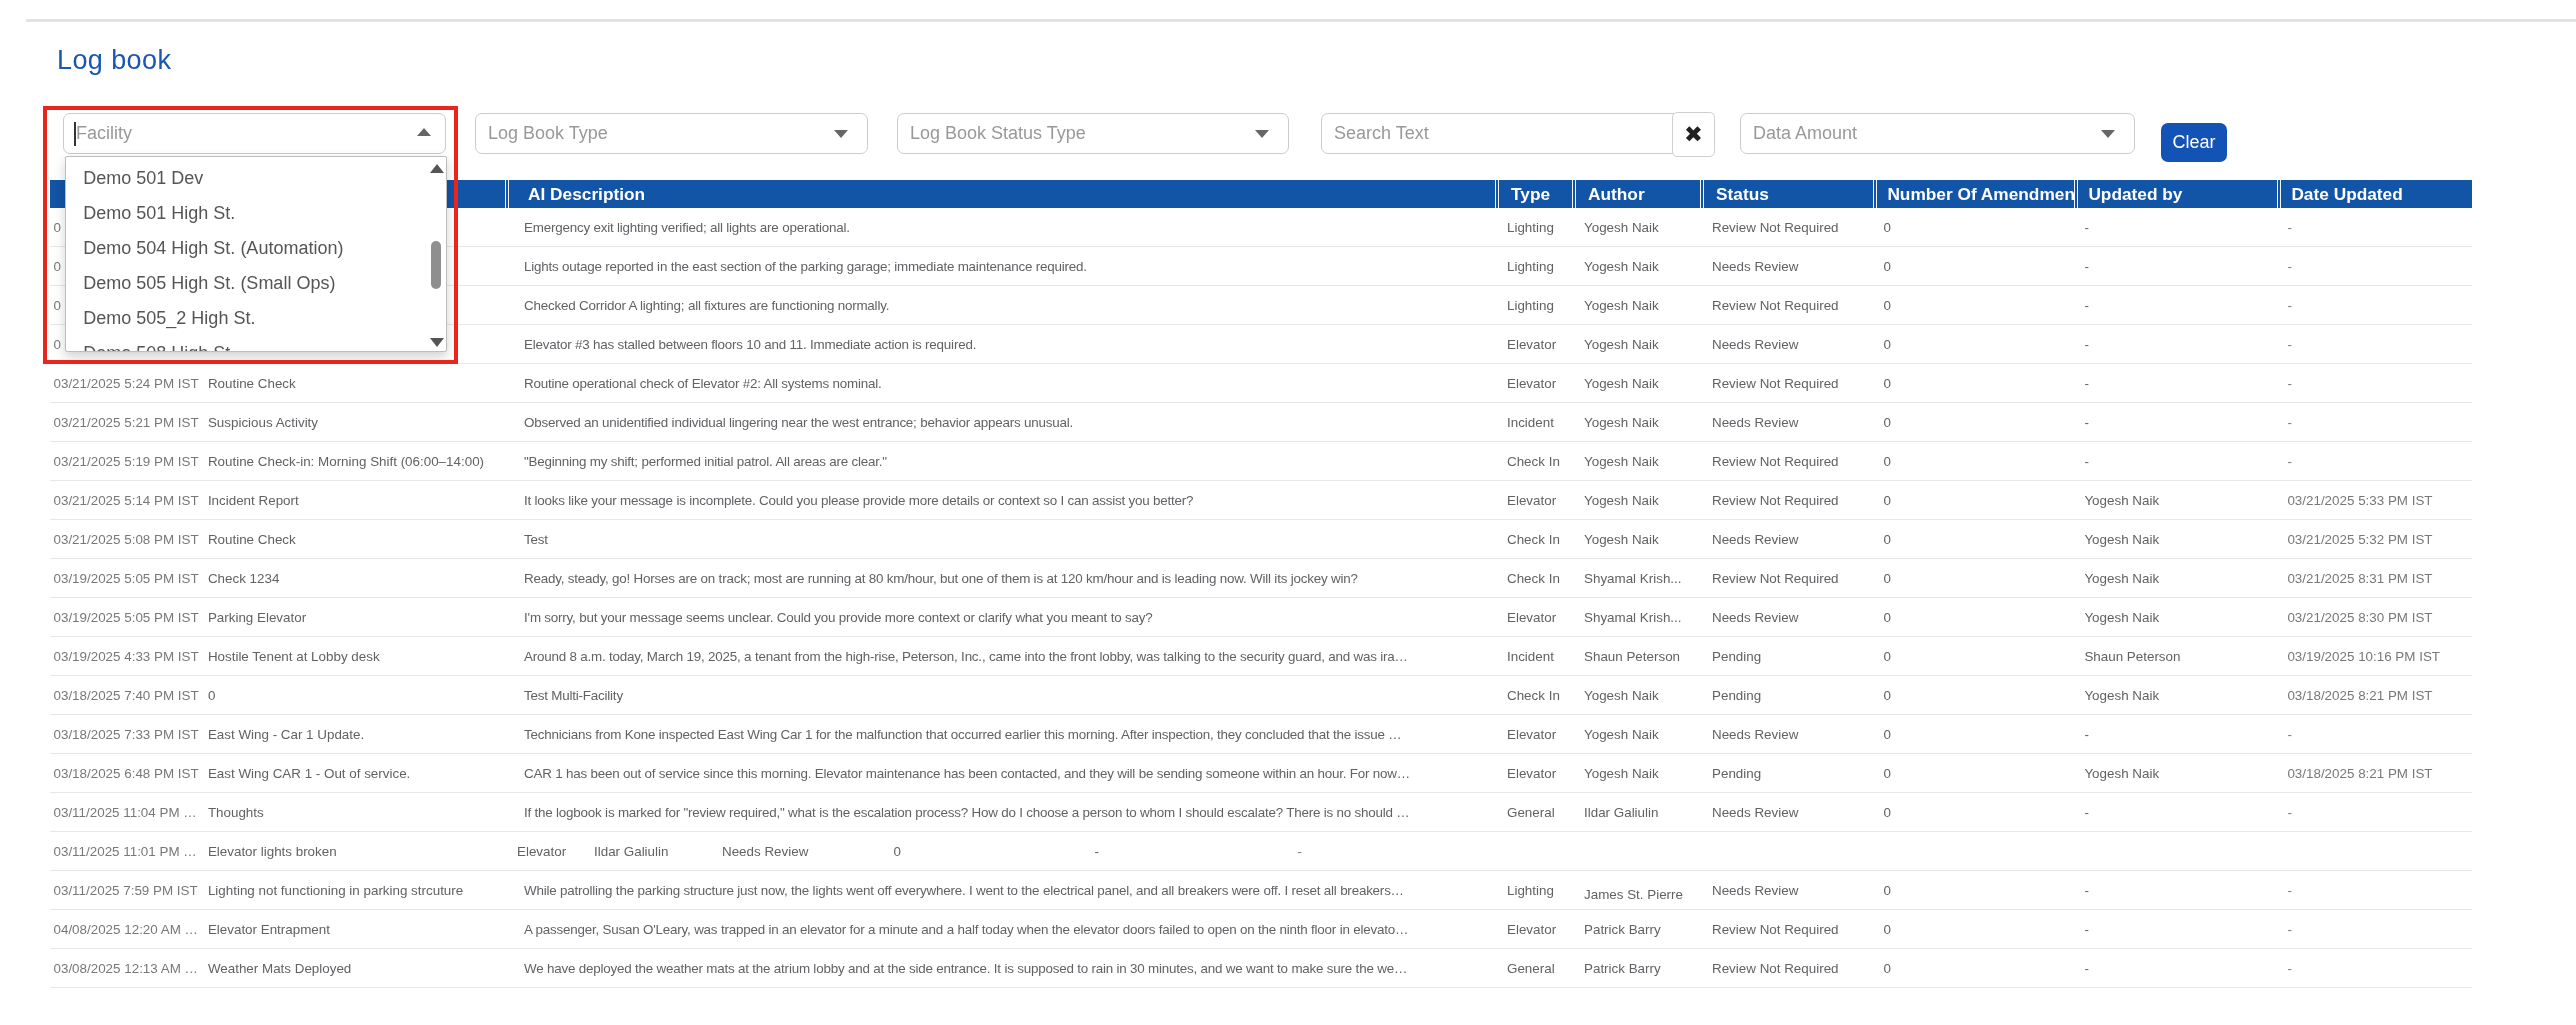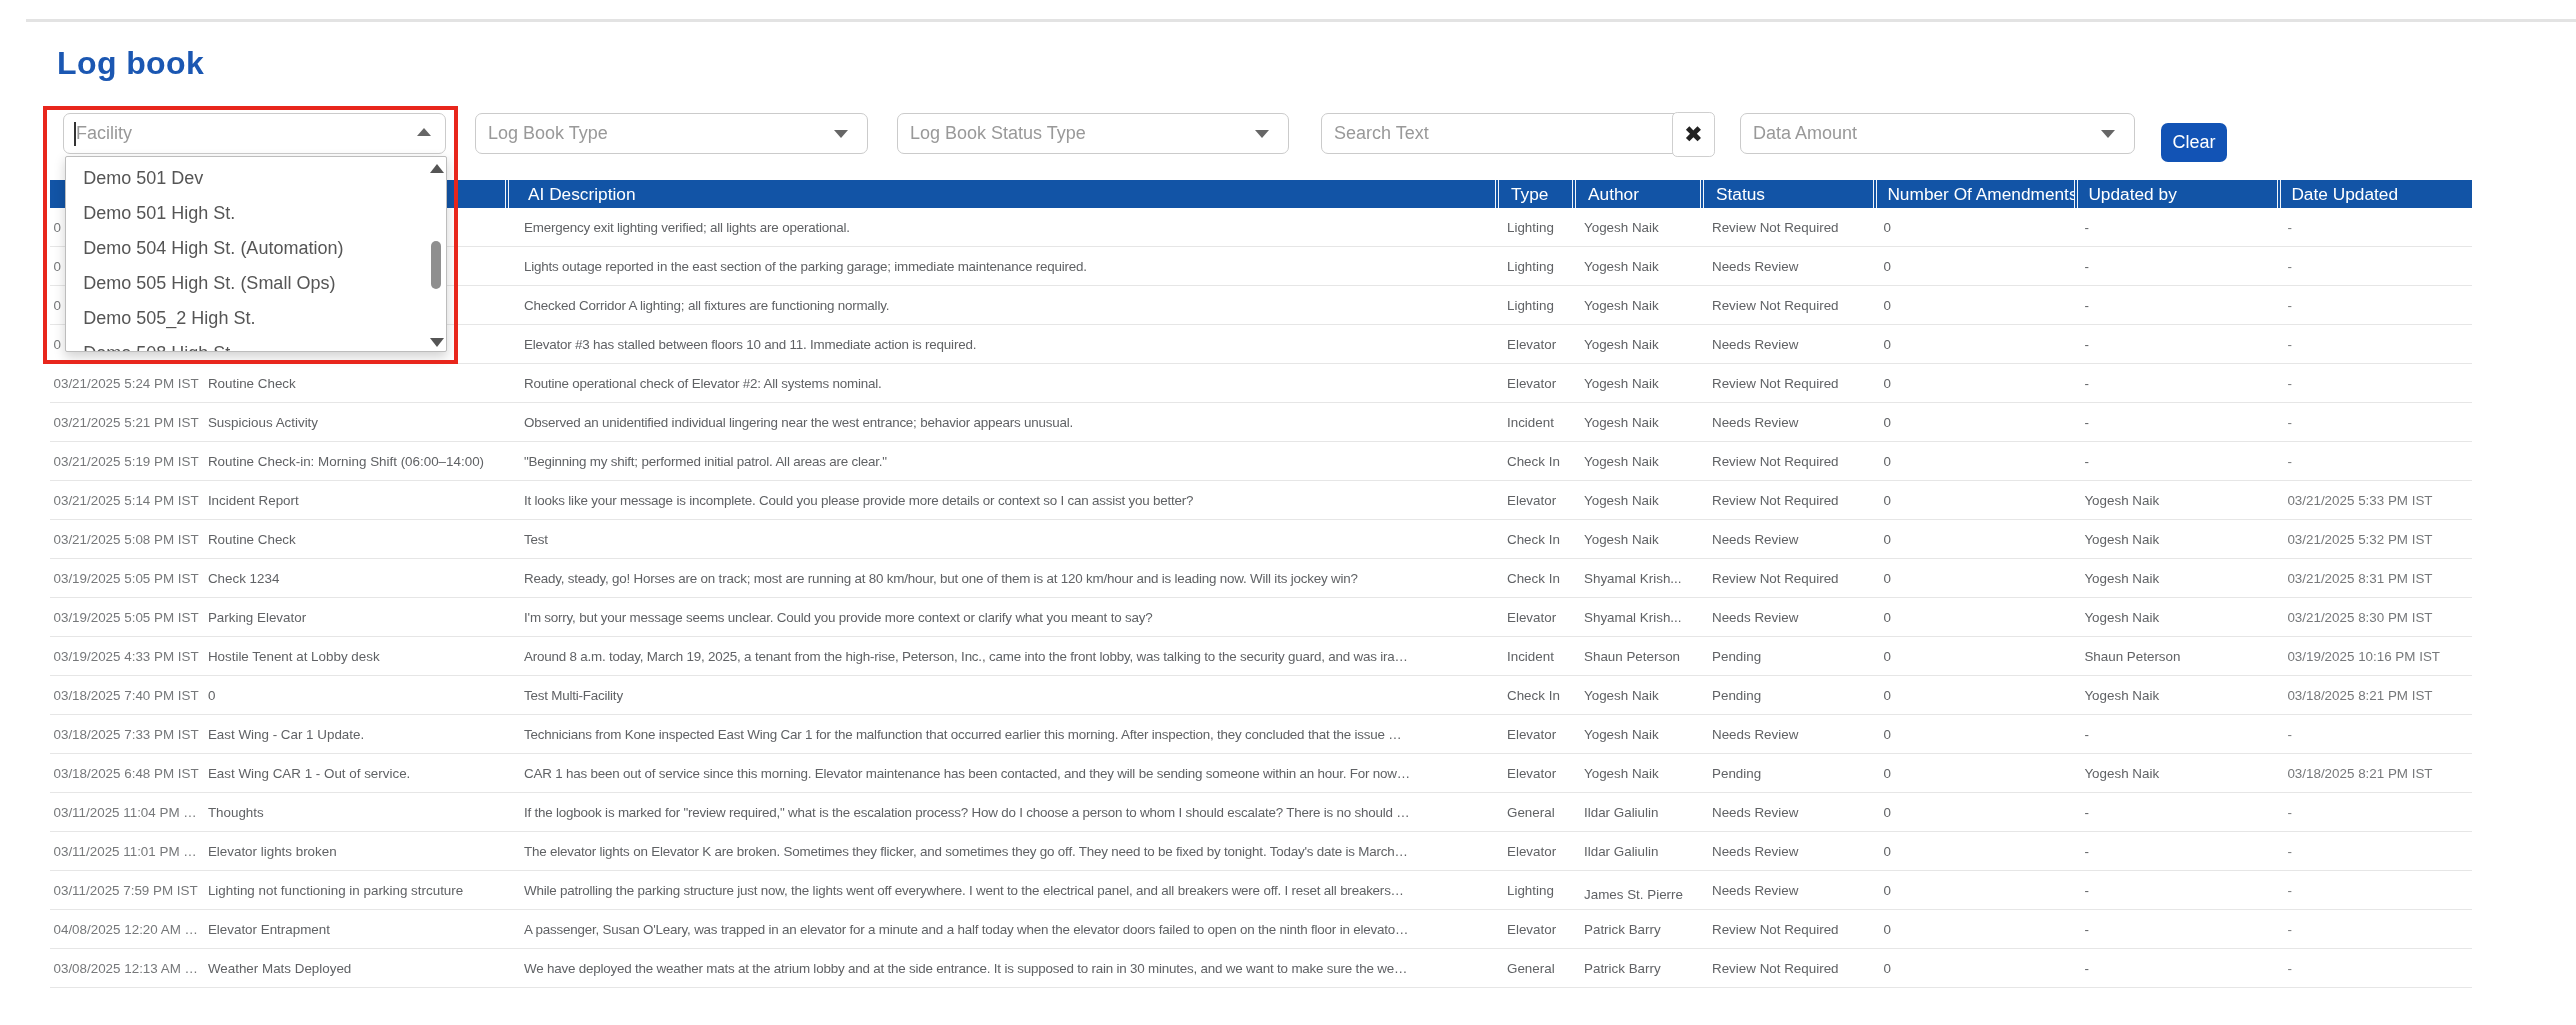--- a/index.html
+++ b/index.html
@@ -2,21 +2,21 @@
 <html style="font-size:14px"><head>
 <meta charset="utf-8">
 <style>
   * { margin:0; padding:0; box-sizing:border-box; }
   html,body { background:#fff; }
   body { font-family:"Liberation Sans","DejaVu Sans",sans-serif; }
   #app { position:relative; width:2576px; height:1025px; background:#fff; overflow:hidden; }
 
   .top-line { position:absolute; left:26px; top:19px; width:2550px; height:2.6px; background:#e3e3e3; }
 
-  .page-title { position:absolute; left:57px; top:45px; font-size:32px; font-weight:700; color:#1b57b2; letter-spacing:0.4px; }
+  .page-title { position:absolute; left:57px; top:45px; font-size:27px; font-weight:400; color:#1b57b2; letter-spacing:0.4px; }
 
   
   .filter-input { position:absolute; top:113px; height:41px; border:1.7px solid #cbcbcb; border-radius:7px;
                   background:#fff; font-size:18px; color:#0f172a; padding:0 38px 0 12px;
                   font-family:inherit; outline:none; }
   .filter-input::placeholder { color:#999; opacity:1; }
   .arrow-down { position:absolute; width:0; height:0; border-left:7px solid transparent; border-right:7px solid transparent;
                 border-top:8.6px solid #666; top:130px; }
   .arrow-up   { position:absolute; width:0; height:0; border-left:7px solid transparent; border-right:7px solid transparent;
                 border-bottom:8.6px solid #666; top:128px; }
@@ -32,21 +32,21 @@
                       display:flex; align-items:center; justify-content:center; cursor:pointer; }
 
   .clear-btn { position:absolute; left:2161px; top:123px; width:66px; height:39px; background:#1253b5; color:#fff;
                border:none; border-radius:7px; font-size:18px; font-family:inherit; cursor:pointer; }
 
   .caret-bar { position:absolute; left:74px; top:122px; width:1.7px; height:24px; background:#333; }
 
   
   .logtable { position:absolute; left:50px; top:180px; width:2422px; }
   .thead { display:flex; background:#1254a6; height:28px; align-items:center; }
-  .th { color:#fff; font-size:17.3px; font-weight:normal; white-space:nowrap; overflow:hidden; position:relative; height:100%;
+  .th { color:#fff; font-size:17.3px; font-weight:bold; white-space:nowrap; overflow:hidden; position:relative; height:100%;
         display:flex; align-items:center;text-align:center; }
   .th.sep { border-left:4.3px double rgba(255,255,255,.95); }
   .tbody .tr { display:flex; height:39px; border-bottom:0.9px solid #e6e6e6; align-items:center; background:#fff; }
   .td { font-size:13.4px; color:#606265; white-space:nowrap; overflow:hidden; text-overflow:ellipsis; }
   .td.date { color:#76787a; }
   .td.desc { letter-spacing:-0.2px; }
 
   
   .dropdown-panel { position:absolute; left:65px; top:156px; width:382px; height:196px; background:#fff;
                     border:0.9px solid #bdbdbd; border-radius:2px; box-shadow:0 4.3px 12px rgba(0,0,0,.18);
@@ -275,21 +275,20 @@
           <div class="td" style="width: 77px; padding-left: 12px; padding-right: 7px;">General</div>
           <div class="td" style="width: 128px; padding-left: 12px; padding-right: 7px;">Ildar Galiulin</div>
           <div class="td" style="width: 173px; padding-left: 12px; padding-right: 7px;">Needs Review</div>
           <div class="td" style="width: 201px; padding-left: 10.4px; padding-right: 7px;">0</div>
           <div class="td" style="width: 203px; padding-left: 10.4px; padding-right: 7px;">-</div>
           <div class="td date" style="width: 194px; padding-left: 10.4px; padding-right: 7px;">-</div>
         </div>
         <div class="tr">
           <div class="td date" style="width: 157px; padding-left: 3.5px; padding-right: 7px;">03/11/2025 11:01 PM IST</div>
           <div class="td title" style="width: 298px; padding-left: 0.9px; padding-right: 7px;">Elevator lights broken</div>
-          <div class="td desc" style="width: 990px; padding-left: 19px; padding-right: 7px;">The elevator lights on Elevator K are broken. Sometimes they flicker, and sometimes they go off. They need to be fixed by tonight. Today's date is March…</div>
           <div class="td" style="width: 77px; padding-left: 12px; padding-right: 7px;">Elevator</div>
           <div class="td" style="width: 128px; padding-left: 12px; padding-right: 7px;">Ildar Galiulin</div>
           <div class="td" style="width: 173px; padding-left: 12px; padding-right: 7px;">Needs Review</div>
           <div class="td" style="width: 201px; padding-left: 10.4px; padding-right: 7px;">0</div>
           <div class="td" style="width: 203px; padding-left: 10.4px; padding-right: 7px;">-</div>
           <div class="td date" style="width: 194px; padding-left: 10.4px; padding-right: 7px;">-</div>
         </div>
         <div class="tr">
           <div class="td date" style="width: 157px; padding-left: 3.5px; padding-right: 7px;">03/11/2025 7:59 PM IST</div>
           <div class="td title" style="width: 298px; padding-left: 0.9px; padding-right: 7px;">Lighting not functioning in parking strcuture</div>

